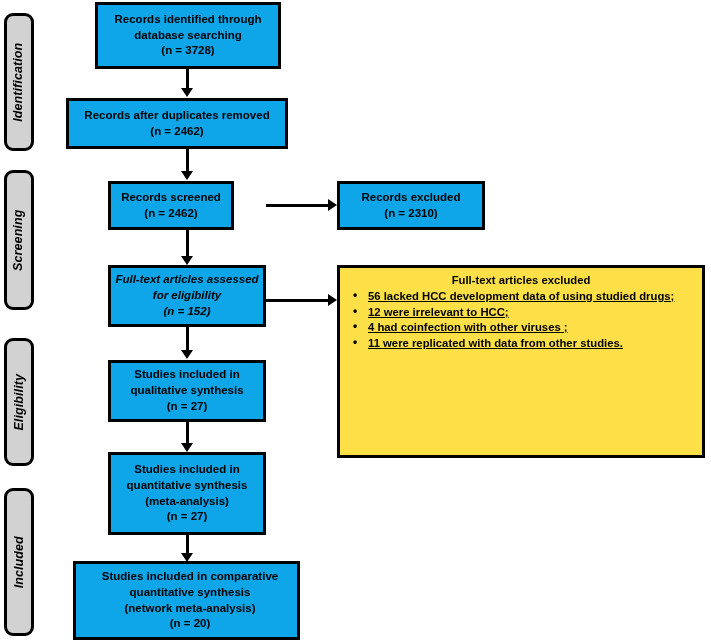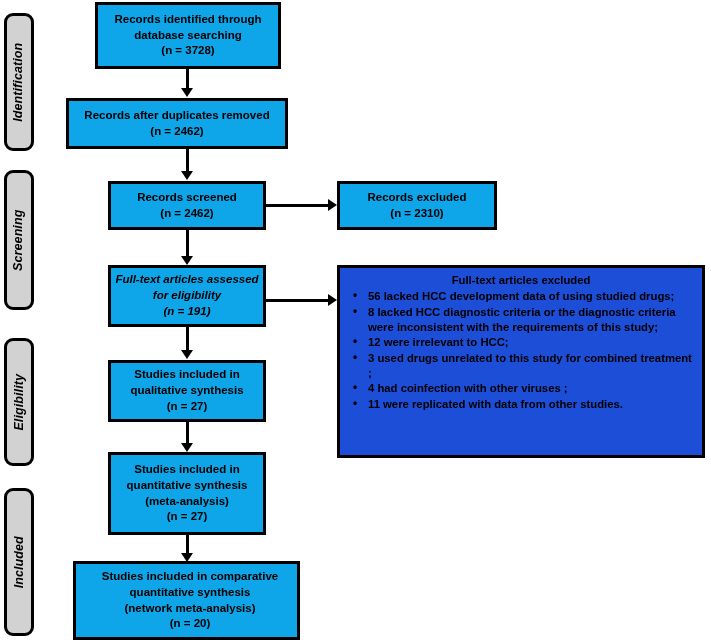--- a/index.html
+++ b/index.html
@@ -61,37 +61,38 @@
     padding: 2px 4px;
   }
   .flow-box .line {
     display: block;
     white-space: nowrap;
   }
 
   
   .reasons-box {
     position: absolute;
-    background: #1d4ed8;
+    background: #fde047;
     border: 3px solid #000000;
     box-sizing: border-box;
     color: #000000;
     font-weight: bold;
     font-size: 11.3px;
     line-height: 1.33;
     padding: 5px 6px 0 6px;
   }
   .reasons-box .rb-title {
     text-align: center;
     white-space: nowrap;
   }
   .reasons-box .rb-list {
     list-style: none;
     margin: 1px 0 0 0;
     padding: 0;
+    text-decoration: underline;
   }
   .reasons-box .rb-list li {
     position: relative;
     padding-left: 22px;
     margin: 0 0 0.5px 0;
   }
   .reasons-box .rb-list li::before {
     content: "\2022";
     position: absolute;
     left: 7px;
@@ -154,52 +155,50 @@
   <div class="arrow-down" style="left:181px; top:88px;"></div>
 
   <div class="flow-box" style="left:66px; top:98px; width:222px; height:51px;">
     <span class="line">Records after duplicates removed</span>
     <span class="line">(n = 2462)</span>
   </div>
 
   <div class="conn conn-v" style="left:186px; top:149px; height:24px;"></div>
   <div class="arrow-down" style="left:181px; top:171px;"></div>
 
-  <div class="flow-box" style="left:108px; top:181px; width:158px; height:49px;">
+  <div class="flow-box" style="left:108px; top:181px; width:126px; height:49px;">
     <span class="line">Records screened</span>
     <span class="line">(n = 2462)</span>
   </div>
 
   <div class="conn conn-h" style="left:266px; top:204px; width:63px;"></div>
   <div class="arrow-right" style="left:328px; top:199px;"></div>
 
-  <div class="flow-box" style="left:337px; top:181px; width:160px; height:49px;">
+  <div class="flow-box" style="left:337px; top:181px; width:148px; height:49px;">
     <span class="line">Records excluded</span>
     <span class="line">(n = 2310)</span>
   </div>
 
   <div class="conn conn-v" style="left:186px; top:230px; height:28px;"></div>
   <div class="arrow-down" style="left:181px; top:256px;"></div>
 
   <div class="flow-box" style="left:108px; top:265px; width:158px; height:62px;font-style:italic;">
     <span class="line">Full-text articles assessed</span>
     <span class="line">for eligibility</span>
-    <span class="line">(n = 191)</span>
+    <span class="line">(n = 152)</span>
   </div>
 
   <div class="conn conn-h" style="left:266px; top:299px; width:63px;"></div>
   <div class="arrow-right" style="left:328px; top:294px;"></div>
 
   <div class="reasons-box" style="left:337px; top:265px; width:368px; height:193px;">
     <div class="rb-title">Full-text articles excluded</div>
     <ul class="rb-list">
       <li>56 lacked HCC development data of using studied drugs;</li>
-      <li>8 lacked HCC diagnostic criteria or the diagnostic criteria were inconsistent with the requirements of this study;</li>
       <li>12 were irrelevant to HCC;</li>
-      <li>3 used drugs unrelated to this study for combined treatment ;</li>
       <li>4 had coinfection with other viruses ;</li>
       <li>11 were replicated with data from other studies.</li>
     </ul>
   </div>
 
   <div class="conn conn-v" style="left:186px; top:327px; height:25px;"></div>
   <div class="arrow-down" style="left:181px; top:350px;"></div>
 
   <div class="flow-box" style="left:108px; top:360px; width:158px; height:62px;">
     <span class="line">Studies included in</span>

